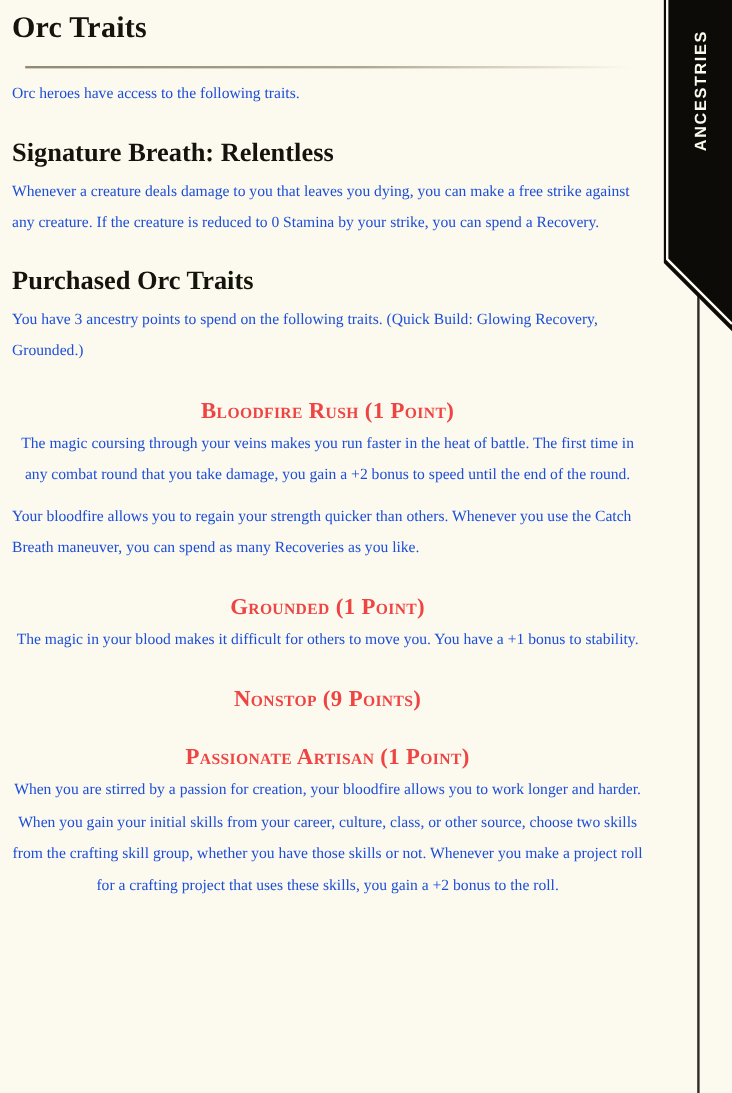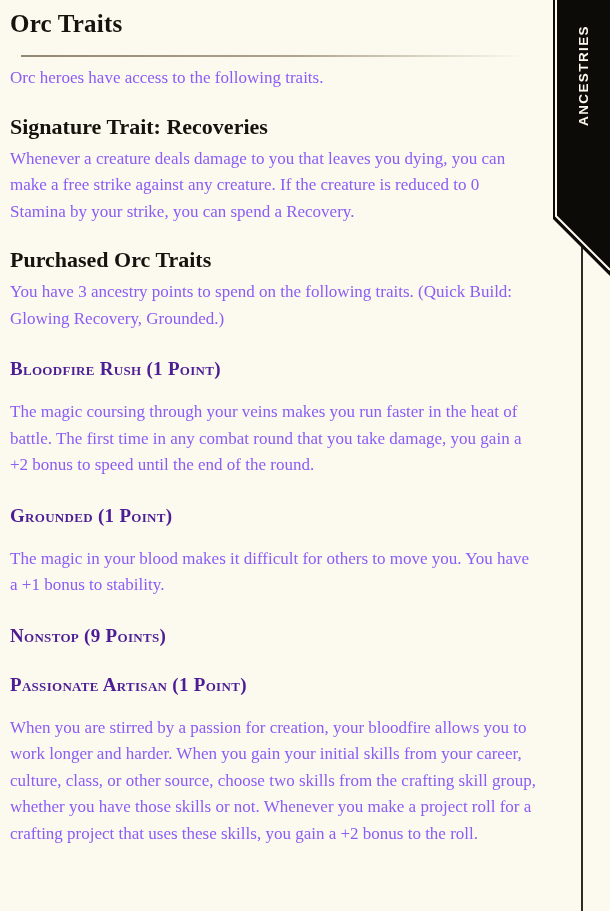--- a/index.html
+++ b/index.html
@@ -24,39 +24,40 @@
     letter-spacing:0.2px;
   }
   .title-rule {
     height:2px; width:505px;
     margin-top:5px;
     border:none;
     background:linear-gradient(to right, #938871, #AFA58E 55%, rgba(252,250,238,0));
   }
   p.body {
     margin:8px 0 0 0;
-    font-size:17px; line-height:26.5px;
-    color:#8b5cf6;
+    font-size:13px; line-height:26.5px;
+    color:#1d4ed8;
   }
   h2.section-heading {
     margin:21px 0 0 0;
     font-size:22px; line-height:28px;
     font-weight:bold;
     color:#15130D;
   }
   h2.section-heading + p.body { margin-top:5px; }
   h3.trait-heading {
     margin:24px 0 0 0;
     font-size:19px; line-height:25px;
     font-weight:bold;
     font-variant:small-caps;
     letter-spacing:0.3px;
-    color:#4c1d95;
+    color:#ef4444;
+    text-align:center;
   }
-  h3.trait-heading + p.body { margin-top:18px; }
+  h3.trait-heading + p.body { margin-top:1px;text-align:center; }
   .quick-build-italic { }
 
   
   .edge-rule {
     position:absolute;
     left:581px; top:245px; bottom:0;
     width:1.5px;
     background:#2E2C26;
     z-index:1;
   }
@@ -86,31 +87,32 @@
   }
 </style>
 </head>
 <body>
 
 <div class="content">
   <h1 class="page-title">Orc Traits</h1>
   <hr class="title-rule">
   <p class="body">Orc heroes have access to the following traits.</p>
 
-  <h2 class="section-heading">Signature Trait: Recoveries</h2>
+  <h2 class="section-heading">Signature Breath: Relentless</h2>
   <p class="body">Whenever a creature deals damage to you that leaves you dying, you can make a free strike against any creature. If the creature is reduced to 0 Stamina by your strike, you can spend a Recovery.</p>
 
   <h2 class="section-heading">Purchased Orc Traits</h2>
   <p class="body"><span>You have 3 ancestry points to spend on the following traits. (</span><span class="quick-build-italic">Quick Build:</span><span> Glowing Recovery, Grounded.)</span></p>
 
   <div>
 
       <h3 class="trait-heading">Bloodfire Rush (1 Point)</h3>
       <p class="body">The magic coursing through your veins makes you run faster in the heat of battle. The first time in any combat round that you take damage, you gain a +2 bonus to speed until the end of the round.</p>
 
+      <p class="body">Your bloodfire allows you to regain your strength quicker than others. Whenever you use the Catch Breath maneuver, you can spend as many Recoveries as you like.</p>
 
       <h3 class="trait-heading">Grounded (1 Point)</h3>
       <p class="body">The magic in your blood makes it difficult for others to move you. You have a +1 bonus to stability.</p>
 
       <h3 class="trait-heading">Nonstop (9 Points)</h3>
 
       <h3 class="trait-heading">Passionate Artisan (1 Point)</h3>
       <p class="body">When you are stirred by a passion for creation, your bloodfire allows you to work longer and harder. When you gain your initial skills from your career, culture, class, or other source, choose two skills from the crafting skill group, whether you have those skills or not. Whenever you make a project roll for a crafting project that uses these skills, you gain a +2 bonus to the roll.</p>
     </div>
 </div>

